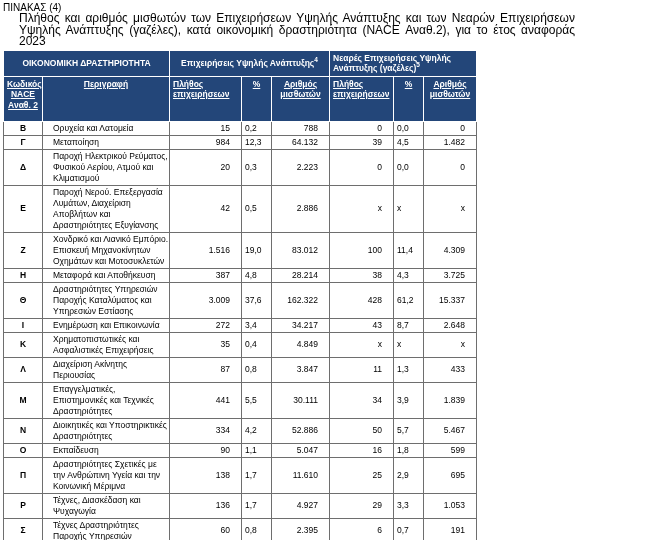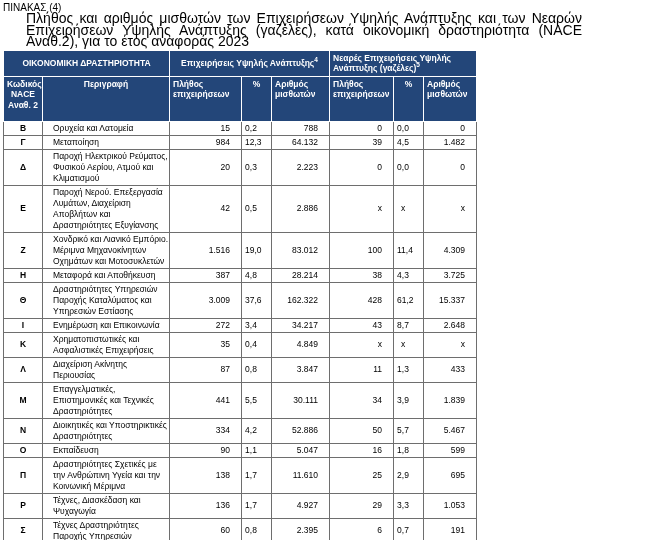--- a/index.html
+++ b/index.html
@@ -9,55 +9,55 @@
     --text:#000000;
   }
   html,body{margin:0;padding:0;background:#ffffff;}
   body{
     width:668px;height:540px;overflow:hidden;
     font-family:"Liberation Sans", sans-serif;color:var(--text);
   }
   .page{padding:2px 0 0 3px;}
   .doc-title{font-size:10px;line-height:11px;}
   .doc-subtitle{
-    font-size:14px;line-height:11.5px;width:556px;margin-left:23px;
+    font-size:12px;line-height:11.5px;width:556px;margin-left:16px;
     text-align:justify;
   }
   table.stats{
     border-collapse:collapse;table-layout:fixed;width:474px;margin-top:2px;
     border:1px solid var(--grid);
   }
   col.c-code{width:39px;}
   col.c-desc{width:127px;}
   col.c-n1{width:72px;}
   col.c-p1{width:30px;}
   col.c-e1{width:58px;}
   col.c-n2{width:64px;}
   col.c-p2{width:30px;}
   col.c-e2{width:53px;}
   thead th{
     background:var(--header-bg);color:var(--header-text);
     font-size:8.5px;font-weight:bold;line-height:10.5px;
     border:1px solid #ffffff;padding:2px 3px;
   }
   thead tr.group-row th{height:20px;vertical-align:middle;}
-  thead tr.sub-row th{height:40px;vertical-align:top;}
+  thead tr.sub-row th{height:40px;vertical-align:top;text-decoration:underline;}
   th.al-c{text-align:center;}
   th.al-l{text-align:left;}
-  th.al-r{text-align:left;}
+  th.al-r{text-align:center;}
   thead sup{font-size:6.5px;line-height:0;}
   tbody td, tfoot td{
     border:1px solid var(--grid);
     font-size:8.5px;line-height:11px;padding:1px 3px;
     vertical-align:middle;background:#ffffff;
   }
   td.code{text-align:center;font-weight:bold;padding:1px 1px;}
   td.desc{text-align:left;padding-left:10px;padding-right:1px;}
   td.num{text-align:right;padding-right:11px;}
-  td.pct{text-align:center;padding-right:14px;margin-top:12px;}
+  td.pct{text-align:left;padding-right:14px;margin-top:12px;}
   tfoot td{font-weight:bold;height:15px;}
   tfoot td.total-label{text-align:left;}
 </style>
 </head>
 <body>
 
 <div class="page">
   <div class="doc-title">ΠΙΝΑΚΑΣ (4)</div>
   <div class="doc-subtitle">Πλήθος και αριθμός μισθωτών των Επιχειρήσεων Υψηλής Ανάπτυξης και των Νεαρών Επιχειρήσεων Υψηλής Ανάπτυξης (γαζέλες), κατά οικονομική δραστηριότητα (NACE Αναθ.2), για το έτος αναφοράς 2023</div>
 
@@ -125,21 +125,21 @@
           <td class="desc">Παροχή Νερού. Επεξεργασία Λυμάτων, Διαχείριση Αποβλήτων και Δραστηριότητες Εξυγίανσης</td>
           <td class="num">42</td>
           <td class="pct">0,5</td>
           <td class="num">2.886</td>
           <td class="num">x</td>
           <td class="pct">x</td>
           <td class="num">x</td>
         </tr>
         <tr>
           <td class="code">Ζ</td>
-          <td class="desc">Χονδρικό και Λιανικό Εμπόριο. Μέριμνα Μηχανοκίνητων Οχημάτων και Μοτοσυκλετών</td>
+          <td class="desc">Χονδρικό και Λιανικό Εμπόριο. Επισκευή Μηχανοκίνητων Οχημάτων και Μοτοσυκλετών</td>
           <td class="num">1.516</td>
           <td class="pct">19,0</td>
           <td class="num">83.012</td>
           <td class="num">100</td>
           <td class="pct">11,4</td>
           <td class="num">4.309</td>
         </tr>
         <tr>
           <td class="code">Η</td>
           <td class="desc">Μεταφορά και Αποθήκευση</td>

